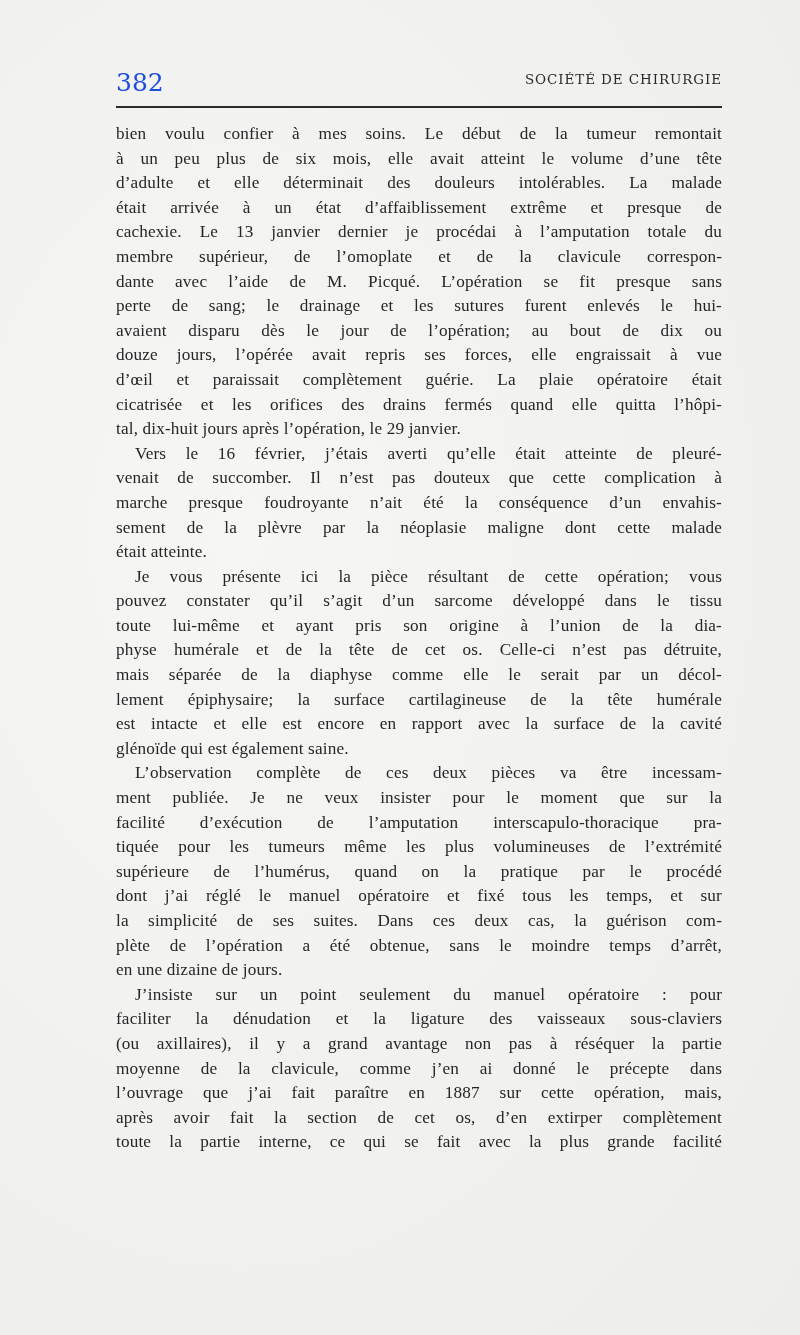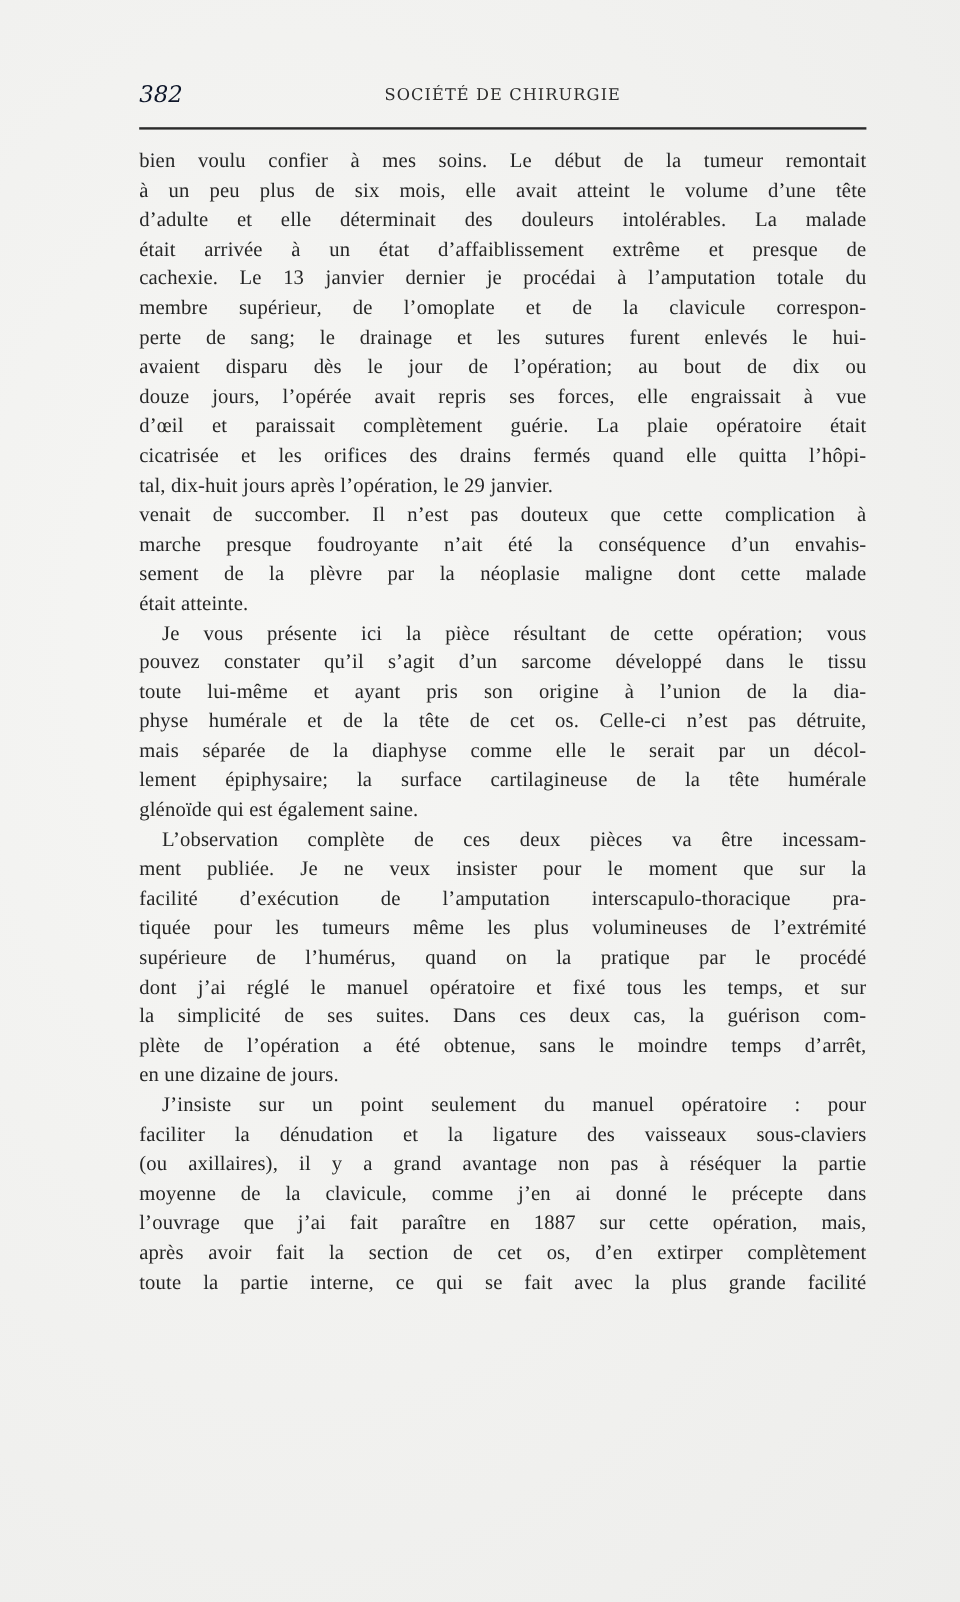--- a/index.html
+++ b/index.html
@@ -26,31 +26,30 @@
       position: absolute;
       top: 68px;
       left: 0;
       width: 606px;
       height: 26px;
     }
     .page-number {
       position: absolute;
       left: 0;
       top: 0;
-      font-size: 19px;
+      font-size: 25px;
       font-family: "DejaVu Serif", serif;
-      color: #0f172a;
-      font-style: italic;
+      color: #1d4ed8;
     }
     .running-title {
       position: absolute;
       left: 0;
       width: 606px;
       top: 3px;
-      text-align: center;
+      text-align: right;
       font-size: 13.5px;
       letter-spacing: 0.9px;
       font-family: "DejaVu Serif", serif;
       color: #2a2a2a;
     }
     .head-rule {
       position: absolute;
       top: 106px;
       left: 0;
       width: 606px;
@@ -95,42 +94,45 @@
 
   <div class="body-text">
 
     <div>
       <span class="line">bien voulu confier à mes soins. Le début de la tumeur remontait</span>
       <span class="line">à un peu plus de six mois, elle avait atteint le volume d’une tête</span>
       <span class="line">d’adulte et elle déterminait des douleurs intolérables. La malade</span>
       <span class="line">était arrivée à un état d’affaiblissement extrême et presque de</span>
       <span class="line">cachexie. Le 13 janvier dernier je procédai à l’amputation totale du</span>
       <span class="line">membre supérieur, de l’omoplate et de la clavicule correspon-</span>
+      <span class="line">dante avec l’aide de M. Picqué. L’opération se fit presque sans</span>
       <span class="line">perte de sang; le drainage et les sutures furent enlevés le hui-</span>
       <span class="line">avaient disparu dès le jour de l’opération; au bout de dix ou</span>
       <span class="line">douze jours, l’opérée avait repris ses forces, elle engraissait à vue</span>
       <span class="line">d’œil et paraissait complètement guérie. La plaie opératoire était</span>
       <span class="line">cicatrisée et les orifices des drains fermés quand elle quitta l’hôpi-</span>
       <span class="line last">tal, dix-huit jours après l’opération, le 29 janvier.</span>
     </div>
 
     <div>
+      <span class="line indent">Vers le 16 février, j’étais averti qu’elle était atteinte de pleuré-</span>
       <span class="line">venait de succomber. Il n’est pas douteux que cette complication à</span>
       <span class="line">marche presque foudroyante n’ait été la conséquence d’un envahis-</span>
       <span class="line">sement de la plèvre par la néoplasie maligne dont cette malade</span>
       <span class="line last">était atteinte.</span>
     </div>
 
     <div>
       <span class="line indent">Je vous présente ici la pièce résultant de cette opération; vous</span>
       <span class="line">pouvez constater qu’il s’agit d’un sarcome développé dans le tissu</span>
       <span class="line">toute lui-même et ayant pris son origine à l’union de la dia-</span>
       <span class="line">physe humérale et de la tête de cet os. Celle-ci n’est pas détruite,</span>
       <span class="line">mais séparée de la diaphyse comme elle le serait par un décol-</span>
       <span class="line">lement épiphysaire; la surface cartilagineuse de la tête humérale</span>
+      <span class="line">est intacte et elle est encore en rapport avec la surface de la cavité</span>
       <span class="line last">glénoïde qui est également saine.</span>
     </div>
 
     <div>
       <span class="line indent">L’observation complète de ces deux pièces va être incessam-</span>
       <span class="line">ment publiée. Je ne veux insister pour le moment que sur la</span>
       <span class="line">facilité d’exécution de l’amputation interscapulo-thoracique pra-</span>
       <span class="line">tiquée pour les tumeurs même les plus volumineuses de l’extrémité</span>
       <span class="line">supérieure de l’humérus, quand on la pratique par le procédé</span>
       <span class="line">dont j’ai réglé le manuel opératoire et fixé tous les temps, et sur</span>

